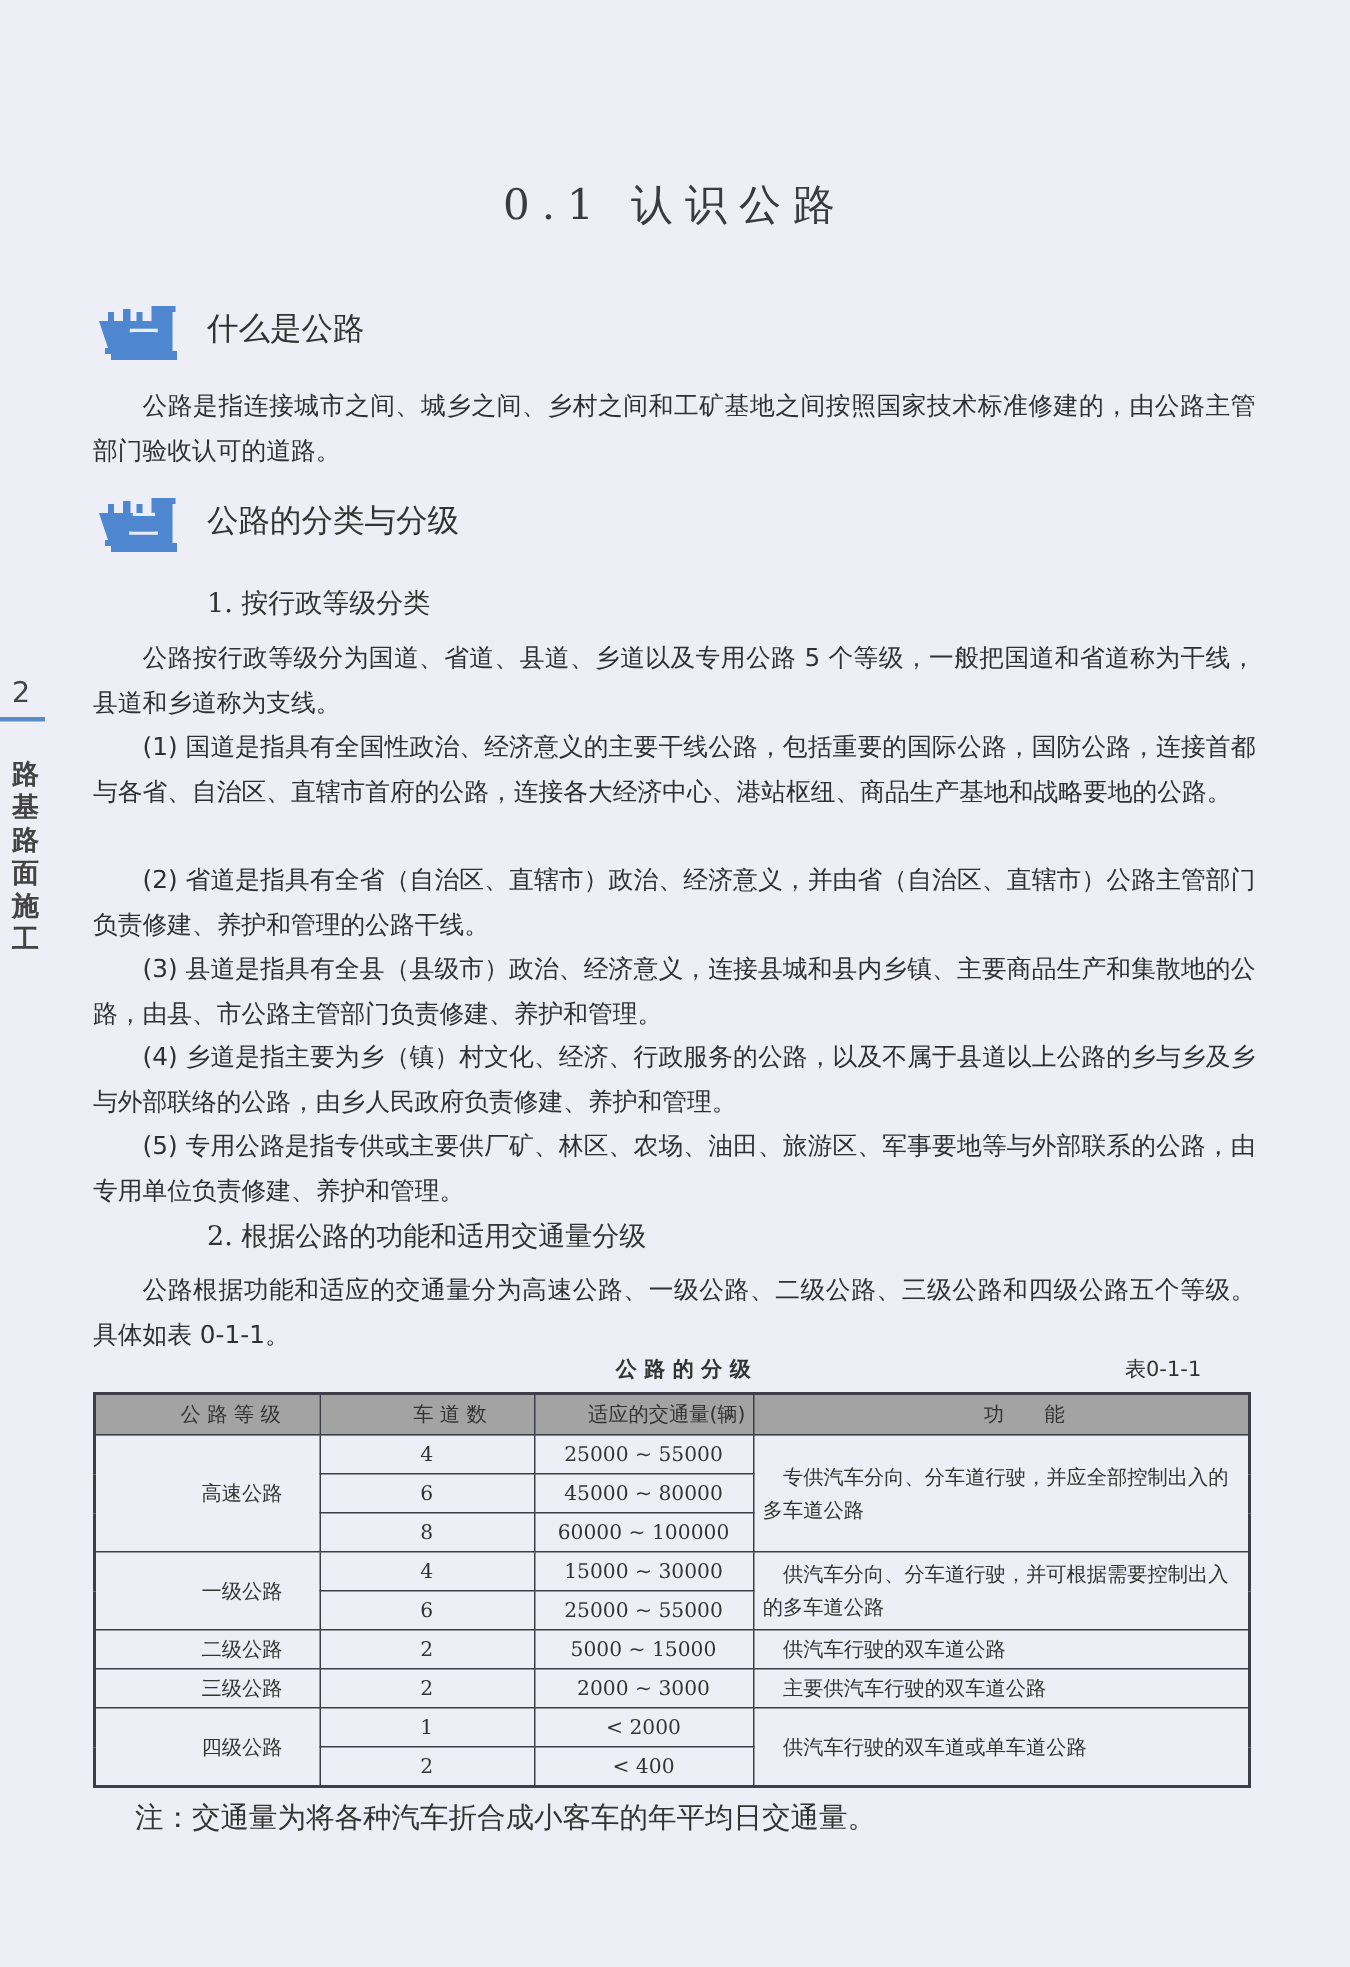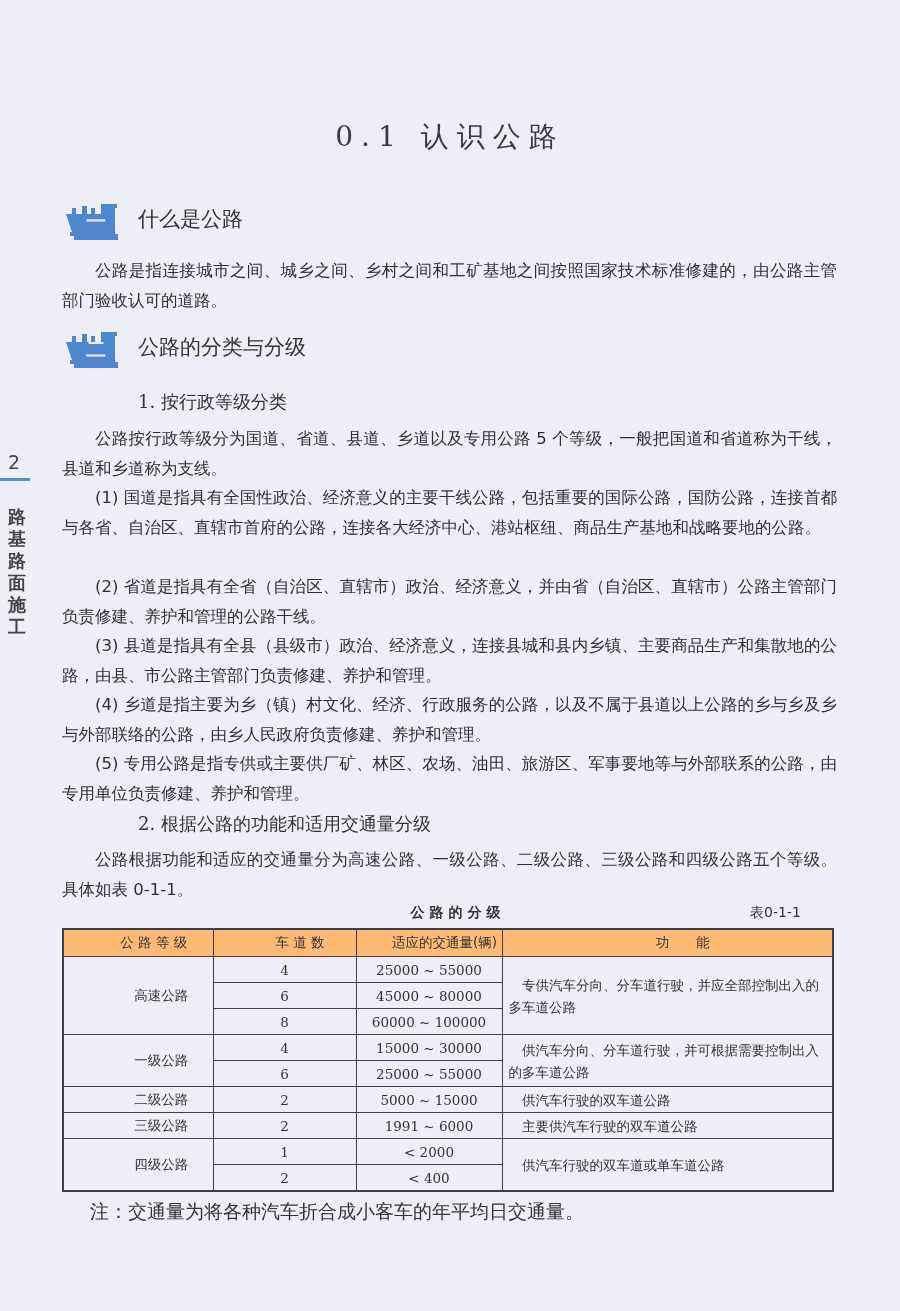--- a/index.html
+++ b/index.html
@@ -43,21 +43,21 @@
     font-size:14px; font-weight:bold; letter-spacing:5px; color:#333;
   }
   .table-num { position:absolute; top:904px; left:750px; font-size:14px; color:#333; }
   table.grade {
     position:absolute; left:62px; top:928px; width:772px;
     border-collapse:collapse; border:2px solid #3e3e48;
     font-size:13.5px; color:#333;
     font-family:"DejaVu Serif", "Liberation Serif", serif;
   }
   table.grade th {
-    background:#fdba74; font-weight:normal; height:24px; border:1px solid #3e3e48;
+    background:#a3a3a3; font-weight:normal; height:24px; border:1px solid #3e3e48;
     font-family:"DejaVu Sans", "Liberation Sans", sans-serif;
     padding-left:32px;
   }
   table.grade td { border:1px solid #3e3e48; text-align:center; height:25px; padding:0; }
   table.grade td.grade-name { font-family:"DejaVu Sans", "Liberation Sans", sans-serif;padding-left:46px; }
   table.grade td.func {
     text-align:left; padding:0 6px; line-height:22px;
     font-family:"DejaVu Sans", "Liberation Sans", sans-serif;
     text-indent:1em;
   }
@@ -153,21 +153,21 @@
     </tr>
     <tr>
       <td class="grade-name">二级公路</td>
       <td>2</td>
       <td>5000 ~ 15000</td>
       <td class="func">供汽车行驶的双车道公路</td>
     </tr>
     <tr>
       <td class="grade-name">三级公路</td>
       <td>2</td>
-      <td>1991 ~ 6000</td>
+      <td>2000 ~ 3000</td>
       <td class="func">主要供汽车行驶的双车道公路</td>
     </tr>
     <tr>
       <td rowspan="2" class="grade-name">四级公路</td>
       <td>1</td>
       <td>&lt; 2000</td>
       <td rowspan="2" class="func">供汽车行驶的双车道或单车道公路</td>
     </tr>
     <tr>
       <td>2</td>

